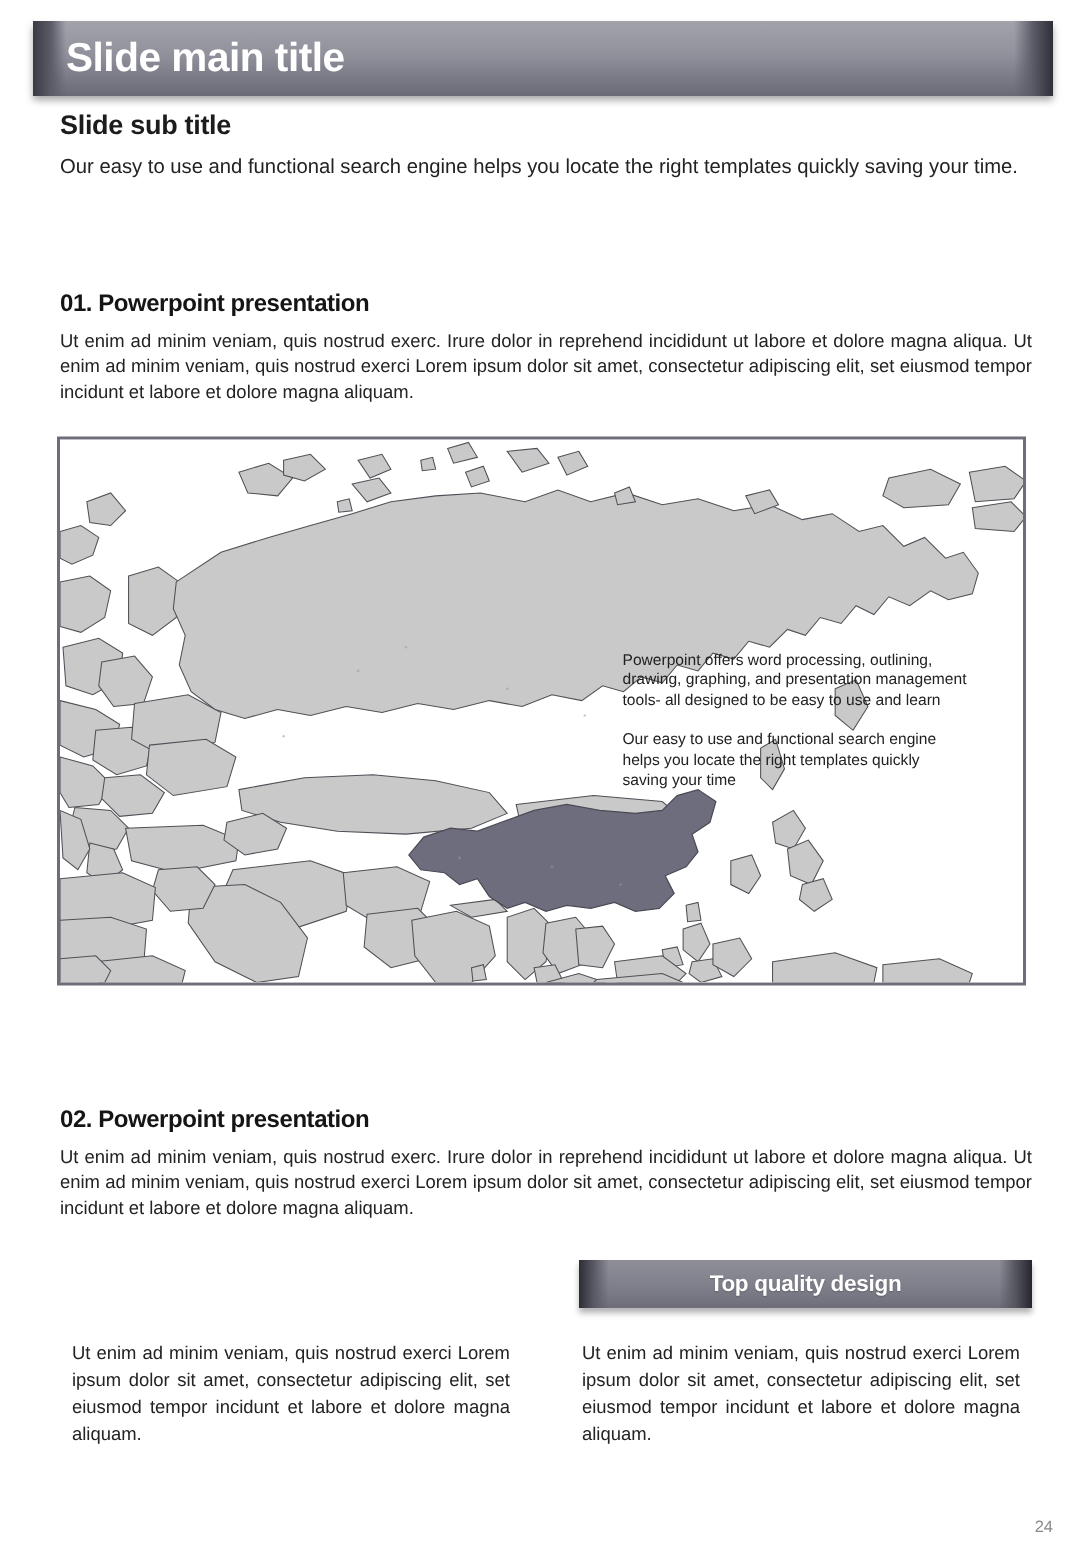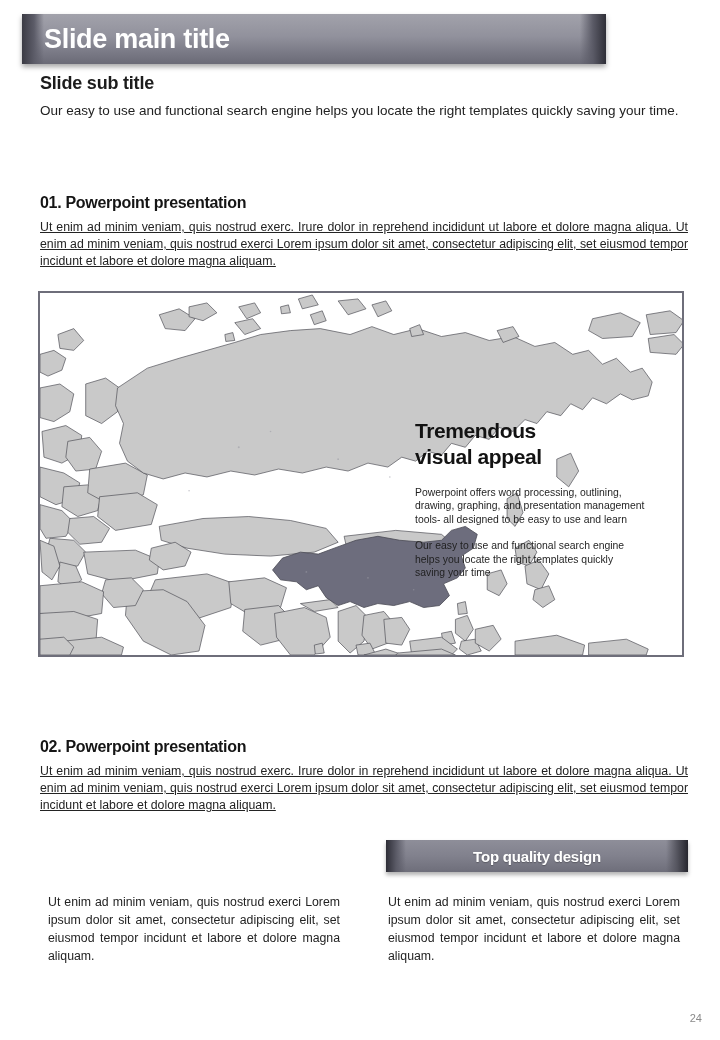--- a/index.html
+++ b/index.html
@@ -17,21 +17,21 @@
     width: 720px;
     height: 1040px;
     background: #ffffff;
   }
 
   
   .title-bar {
     position: absolute;
     left: 22px;
     top: 14px;
-    width: 584px;
+    width: 680px;
     height: 50px;
     background: linear-gradient(to bottom, #a2a2ab 0%, #91919c 45%, #7b7b87 75%, #6a6a76 100%);
     box-shadow: 0 3px 5px rgba(0,0,0,0.35);
     overflow: hidden;
   }
   .title-bar::before {
     content: "";
     position: absolute;
     left: 0; top: 0;
     width: 22px; height: 100%;
@@ -85,21 +85,20 @@
     color: #151515;
     letter-spacing: -0.3px;
   }
   .section-body {
     position: absolute;
     width: 648px;
     font-size: 12.3px;
     line-height: 17px;
     color: #232323;
     text-align: justify;
-    text-decoration: underline;
   }
   #sec1-head { left: 40px; top: 194px; }
   #sec1-body { left: 40px; top: 219px; }
   #sec2-head { left: 40px; top: 738px; text-align: center; }
   #sec2-body { left: 40px; top: 763px; }
 
   
   .map-panel {
     position: absolute;
     left: 38px;
@@ -356,24 +355,20 @@
         <circle cx="300" cy="168" r="0.9"></circle>
         <circle cx="352" cy="186" r="0.8"></circle>
         <circle cx="150" cy="200" r="0.8"></circle>
         <circle cx="268" cy="282" r="0.9"></circle>
         <circle cx="330" cy="288" r="0.9"></circle>
         <circle cx="376" cy="300" r="0.8"></circle>
       </g>
     </svg>
 
     <div class="map-copy">
-      <div class="map-heading">
-        <span>Tremendous</span><br>
-        <span>visual appeal</span>
-      </div>
       <div class="map-para">Powerpoint offers word processing, outlining, drawing, graphing, and presentation management tools- all designed to be easy to use and learn</div>
       <div class="map-para second">Our easy to use and functional search engine helps you locate the right templates quickly saving your time</div>
     </div>
   </div>
 
   <div class="section-head" id="sec2-head">02. Powerpoint presentation</div>
   <div class="section-body" id="sec2-body">Ut enim ad minim veniam, quis nostrud exerc. Irure dolor in reprehend incididunt ut labore et dolore magna aliqua. Ut enim ad minim veniam, quis nostrud exerci  Lorem ipsum dolor sit amet, consectetur adipiscing elit, set eiusmod tempor incidunt et labore et dolore magna aliquam.</div>
 
   <div class="banner" id="banner-right">
     <div class="banner-label">Top quality design</div>

